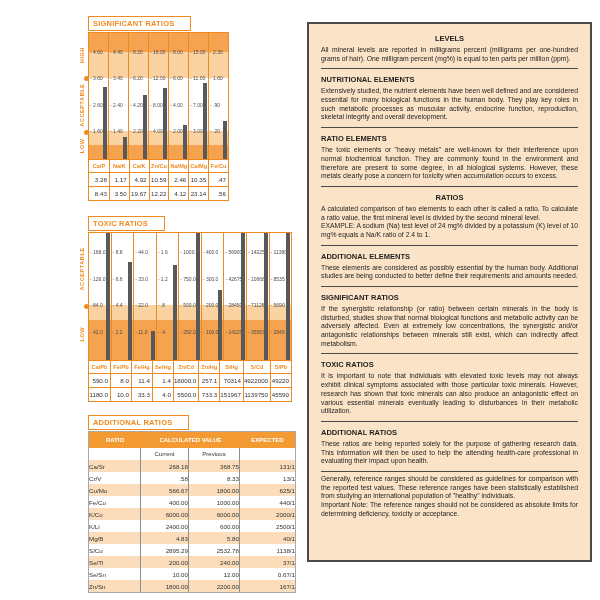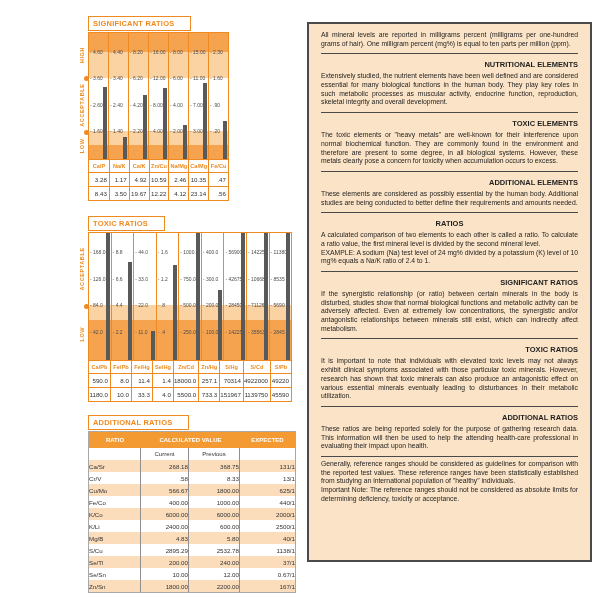--- a/index.html
+++ b/index.html
@@ -55,21 +55,21 @@
   .add-row .rc{font-size:6.2px;color:#333;padding:2.5px 0;}
   .rc-ratio{padding-left:6px;}
   .rc-num{text-align:right;padding-right:11px;}
   .rc-exp{text-align:right;padding-right:8px;}
   .row-alt{background:var(--row-alt,#FBDDBB);}
 
   .info-panel{position:absolute;left:307px;top:22px;width:285px;height:540px;
       background:var(--panel-bg,#FAE3C6);border:2px solid #4a4a4a;padding:4px 12px;overflow:hidden;}
   .info-section{padding:3px 0 5px;}
   .info-section + .info-section{border-top:1px solid #4a4a4a;}
-  .info-title{font-size:7.5px;font-weight:bold;color:#1e1e1e;margin:3px 0 3px;text-align:right;}
+  .info-title{font-size:7.5px;font-weight:bold;color:#1e1e1e;margin:3px 0 3px;}
   .info-title.center{text-align:center;}
   .info-body{font-size:6.8px;color:#1e1e1e;text-align:justify;line-height:1.28;white-space:pre-line;}
 </style>
 </head>
 <body>
 
 <div class="page">
   <div class="left-col">
 
     <section>
@@ -345,40 +345,41 @@
               <div class="rc rc-num vsep">2200.00</div>
               <div class="rc rc-exp">167/1</div>
             </div>
           </div>
       </div>
     </section>
   </div>
 
   <div class="info-panel" id="info-panel">
       <div class="info-section">
+        <div class="info-title center">LEVELS</div>
         <div class="info-body">All mineral levels are reported in milligrams percent (milligrams per one-hundred grams of hair). One milligram percent (mg%) is equal to ten parts per million (ppm).</div>
       </div>
       <div class="info-section">
         <div class="info-title">NUTRITIONAL ELEMENTS</div>
         <div class="info-body">Extensively studied, the nutrient elements have been well defined and are considered essential for many biological functions in the human body. They play key roles in such metabolic processes as muscular activity, endocrine function, reproduction, skeletal integrity and overall development.</div>
       </div>
       <div class="info-section">
-        <div class="info-title">TOXIC ELEMENTS</div>
+        <div class="info-title">RATIO ELEMENTS</div>
         <div class="info-body">The toxic elements or "heavy metals" are well-known for their interference upon normal biochemical function. They are commonly found in the environment and therefore are present to some degree, in all biological systems. However, these metals clearly pose a concern for toxicity when accumulation occurs to excess.</div>
-      </div>
-      <div class="info-section">
-        <div class="info-title">ADDITIONAL ELEMENTS</div>
-        <div class="info-body">These elements are considered as possibly essential by the human body. Additional studies are being conducted to better define their requirements and amounts needed.</div>
       </div>
       <div class="info-section">
         <div class="info-title center">RATIOS</div>
         <div class="info-body">A calculated comparison of two elements to each other is called a ratio. To calculate a ratio value, the first mineral level is divided by the second mineral level.
 EXAMPLE: A sodium (Na) test level of 24 mg% divided by a potassium (K) level of 10 mg% equals a Na/K ratio of 2.4 to 1.</div>
       </div>
       <div class="info-section">
+        <div class="info-title">ADDITIONAL ELEMENTS</div>
+        <div class="info-body">These elements are considered as possibly essential by the human body. Additional studies are being conducted to better define their requirements and amounts needed.</div>
+      </div>
+      <div class="info-section">
         <div class="info-title">SIGNIFICANT RATIOS</div>
         <div class="info-body">If the synergistic relationship (or ratio) between certain minerals in the body is disturbed, studies show that normal biological functions and metabolic activity can be adversely affected. Even at extremely low concentrations, the synergistic and/or antagonistic relationships between minerals still exist, which can indirectly affect metabolism.</div>
       </div>
       <div class="info-section">
         <div class="info-title">TOXIC RATIOS</div>
         <div class="info-body">It is important to note that individuals with elevated toxic levels may not always exhibit clinical symptoms associated with those particular toxic minerals. However, research has shown that toxic minerals can also produce an antagonistic effect on various essential minerals eventually leading to disturbances in their metabolic utilization.</div>
       </div>
       <div class="info-section">
         <div class="info-title">ADDITIONAL RATIOS</div>
         <div class="info-body">These ratios are being reported solely for the purpose of gathering research data. This information will then be used to help the attending health-care professional in evaluating their impact upon health.</div>

